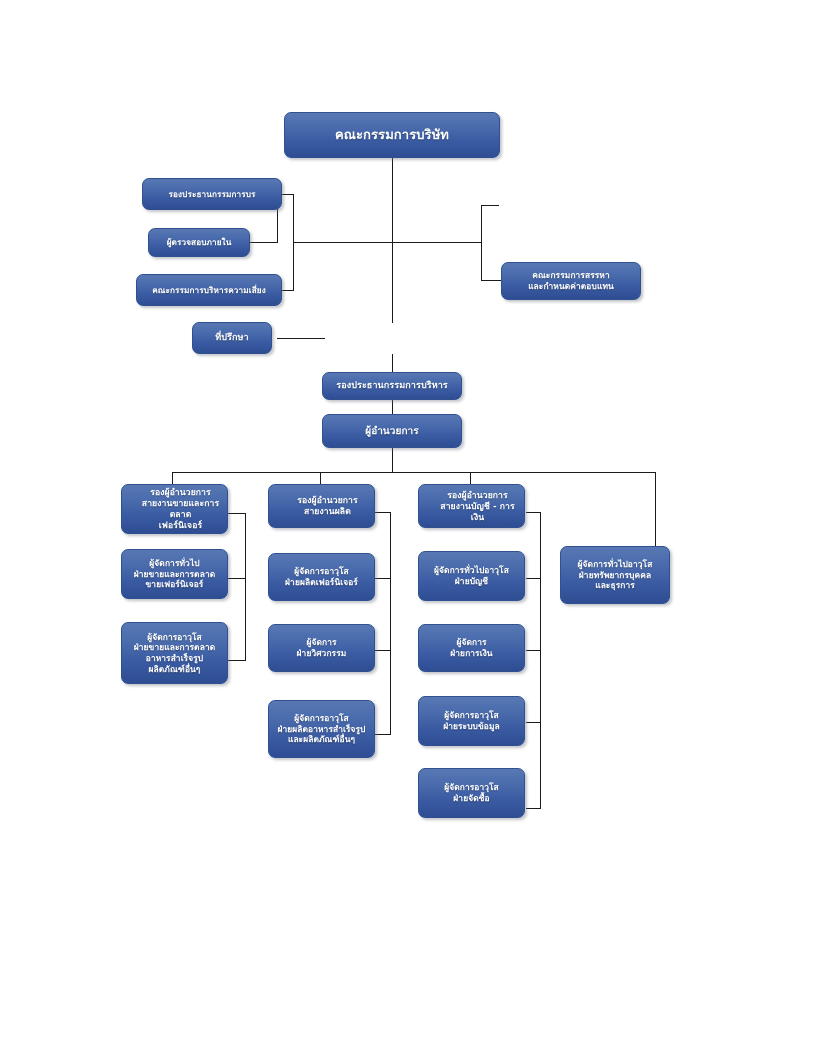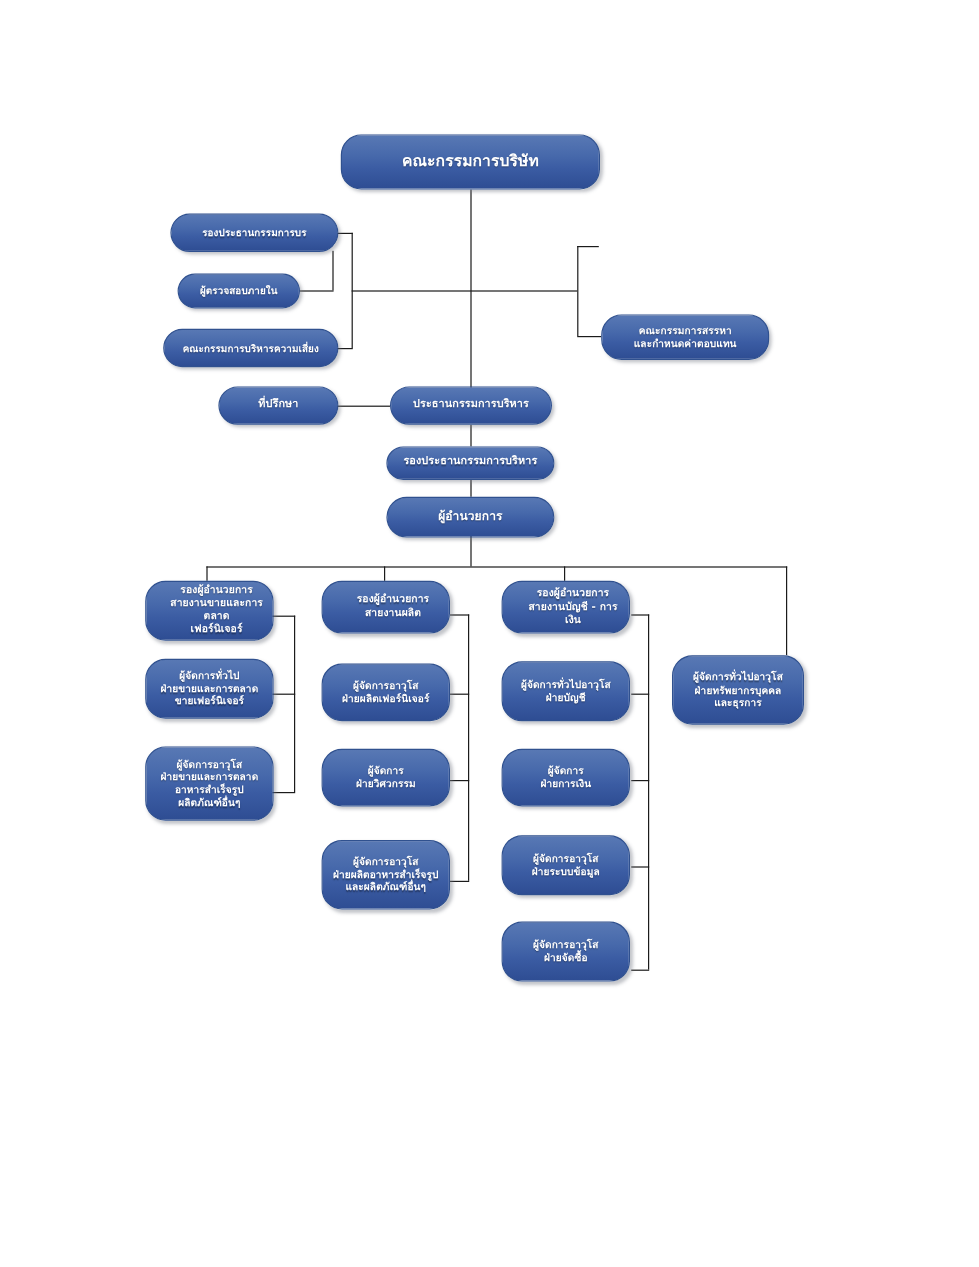--- a/index.html
+++ b/index.html
@@ -26,21 +26,21 @@
     position: absolute;
     background: #1b1b1b;
   }
   .line.h { height: 1px; }
   .line.v { width: 1px; }
 
   
   .node {
     position: absolute;
     box-sizing: border-box;
-    border-radius: 17px;
+    border-radius: 7px;
     background: linear-gradient(to bottom, #5878b4 0%, #4769ab 38%, #3b5ca3 62%, #2e4d93 100%);
     border: 1px solid #б;
     border: 1px solid #30518f;
     box-shadow: 2px 2px 3px rgba(120,125,135,0.45);
     display: flex;
     align-items: center;
     justify-content: center;
     text-align: center;
     color: #ffffff;
     font-weight: bold;
@@ -128,27 +128,24 @@
   <div class="node n-lvl2" style="left:136px; top:274px; width:146px; height:32px;">
     <span class="txt">คณะกรรมการบริหารความเสี่ยง</span>
   </div>
 
 
   <div class="node n-lvl2b" style="left:501px; top:262px; width:140px; height:38px;">
     <span class="txt">คณะกรรมการสรรหา
 และกำหนดค่าตอบแทน</span>
   </div>
 
-  <div class="node n-mid" style="left:182px; top:322px; width:100px; height:32px;">
+  <div class="node n-mid" style="left:192px; top:322px; width:80px; height:32px;">
     <span class="txt">ที่ปรึกษา</span>
   </div>
 
-  <div class="node n-mid" style="left:325px; top:322px; width:135px; height:32px;">
-    <span class="txt">ประธานกรรมการบริหาร</span>
-  </div>
 
   <div class="node n-mid" style="left:322px; top:372px; width:140px; height:28px;">
     <span class="txt">รองประธานกรรมการบริหาร</span>
   </div>
 
   <div class="node n-dir" style="left:322px; top:414px; width:140px; height:34px;">
     <span class="txt">ผู้อำนวยการ</span>
   </div>
 
   <div class="node n-col" style="left:121px; top:484px; width:107px; height:50px;">

